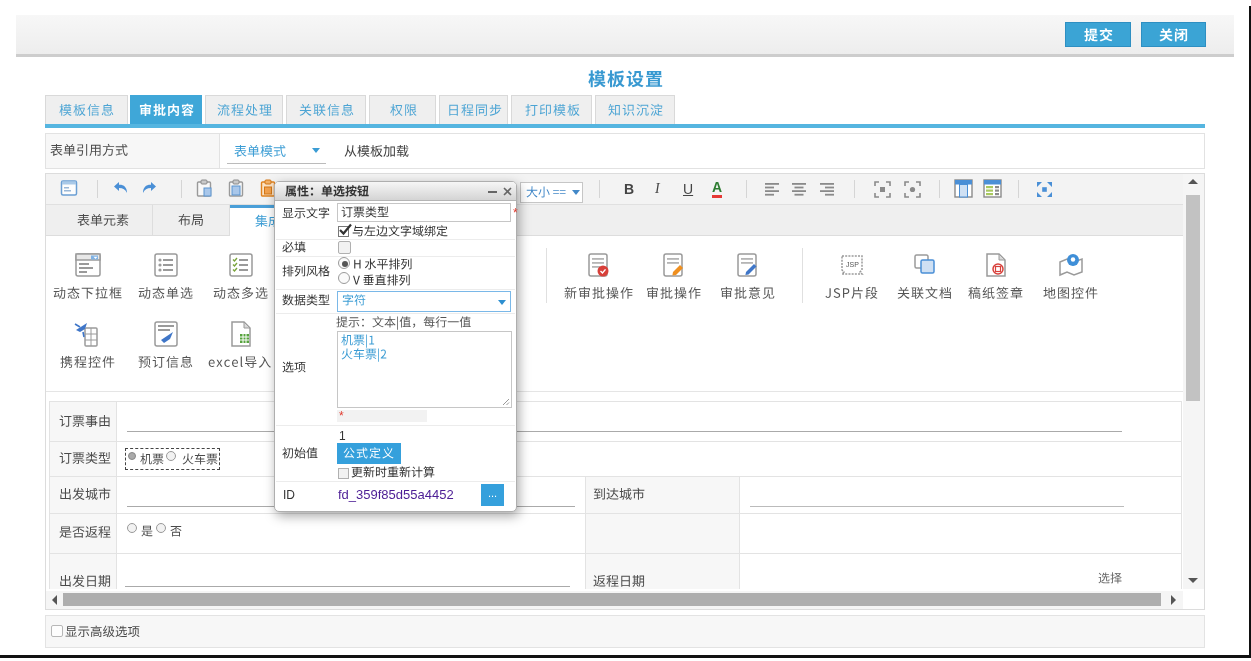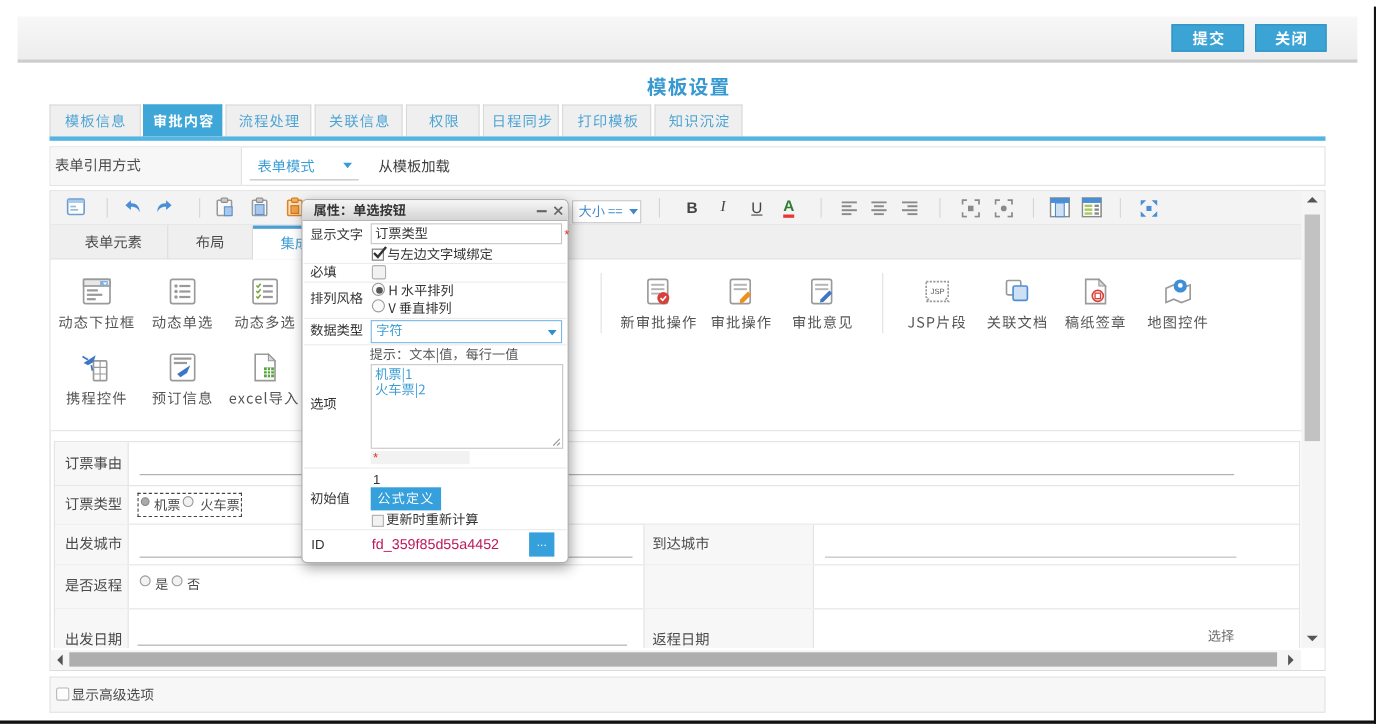--- a/index.html
+++ b/index.html
@@ -934,21 +934,21 @@
   <div class="dsep" style="top:243px;"></div>
 
   <div class="abs" style="left:64px;top:247px;font-size:12px;color:#333;">1</div>
   <div class="dlbl" style="top:266px;"></div>
   <div class="abs" style="left:62px;top:261px;width:64px;height:21px;background:#35a0dc;color:#fff;font-size:12px;text-align:center;line-height:21px;"></div>
   <div class="cb" style="left:63px;top:286px;background:#f2f2f2;border-color:#b0b0b0;"></div>
 
   <div class="dsep" style="top:299px;"></div>
 
   <div class="dlbl" style="top:306px;">ID</div>
-  <div class="abs" style="left:63px;top:305px;font-size:13px;color:#be185d;">fd_359f85d55a4452</div>
+  <div class="abs" style="left:63px;top:305px;font-size:13px;color:#4c1d95;">fd_359f85d55a4452</div>
   <div class="abs" style="left:206px;top:302px;width:23px;height:22px;background:#35a0dc;color:#fff;font-size:11px;text-align:center;line-height:18px;">...</div>
 </div>
 <div id="dlgtext">
     <svg class="abs" style="left:285.0px;top:178.5px;" width="86" height="24">
       <g transform="translate(0,16.44) scale(0.012000,-0.012000)" fill="#333333">
         <use href="#g114" x="0"></use>
         <use href="#g115" x="1000"></use>
         <use href="#g116" x="2000"></use>
         <use href="#g117" x="3000"></use>
         <use href="#g118" x="4000"></use>

